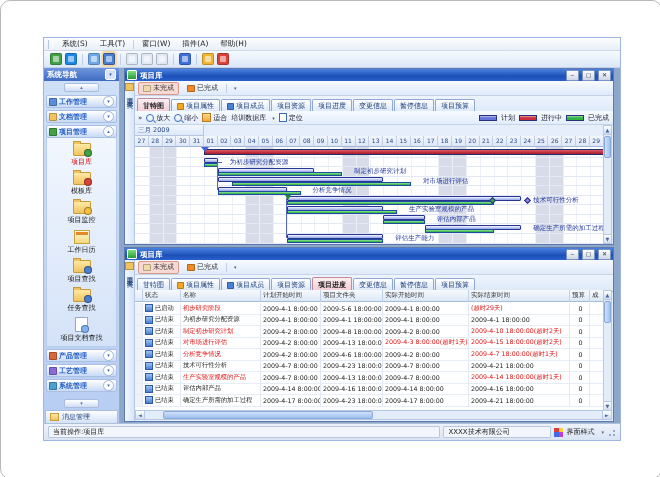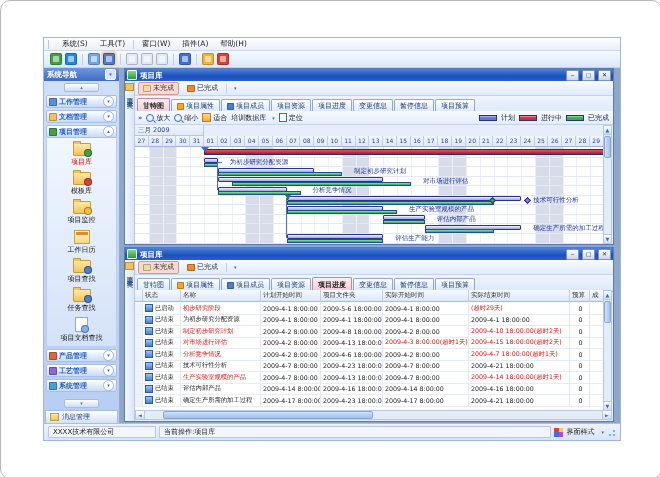--- a/index.html
+++ b/index.html
@@ -652,22 +652,22 @@
           </div>
           <div class="hscroll" style="left: 10px; right: 1px; bottom: 1px;">
             <div class="hs-btn">◄</div>
             <div class="hs-thumb"></div>
             <div class="hs-btn r">►</div>
           </div>
         </div>
     </div>
 
     <div class="statusbar">
+      <span class="scell" style="flex:1">当前操作:项目库</span>
       <span class="scell" style="width:108px">XXXX技术有限公司</span>
-      <span class="scell" style="flex:1">当前操作:项目库</span>
       <span class="palette">
         <i style="background:#e23b3b"></i>
           <i style="background:#f5d13c"></i>
           <i style="background:#3b6fe2"></i>
           <i style="background:#c83bd8"></i>
       </span>
       <span>界面样式</span>
       <span class="fdrop">▾</span>
       <span class="grip"></span>
     </div>

